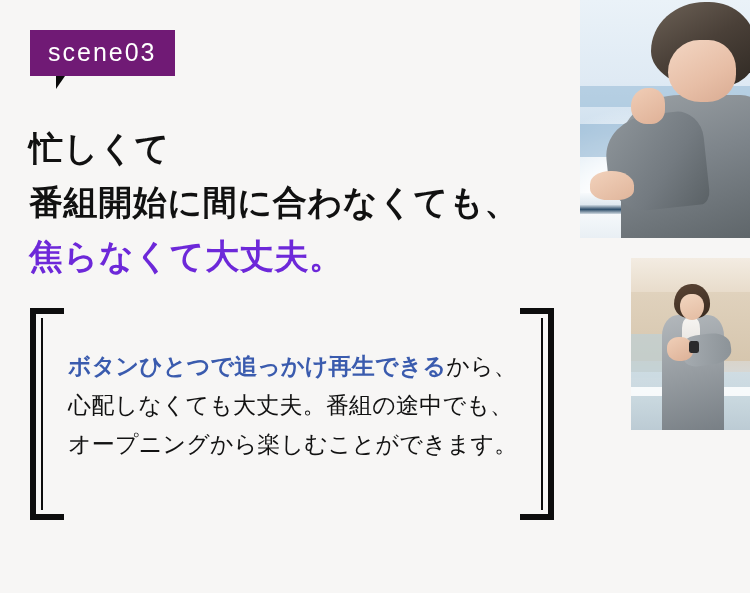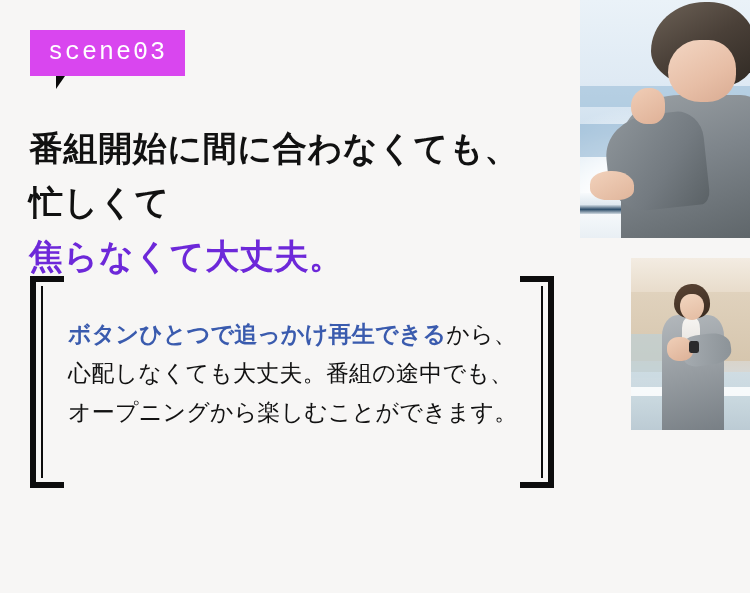--- a/index.html
+++ b/index.html
@@ -22,23 +22,23 @@
     background: #f7f6f5;
   }
 
   
   .badge-wrap {
     position: absolute;
     left: 30px;
     top: 30px;
   }
   .badge {
-    background: #d946ef;
+    background: #701a75;
     color: #ffffff;
-    font-family: Liberation Mono, monospace;
+    font-family: Liberation Sans, sans-serif;
     font-size: 25px;
     line-height: 1;
     letter-spacing: 2.0px;
     padding: 10px 18px 11px 18px;
     display: block;
     white-space: nowrap;
   }
   .badge-tail {
     position: absolute;
     left: 26px;
@@ -66,21 +66,21 @@
     display: block;
   }
   .headline .accent {
     color: #6d28d9;
   }
 
   
   .bracket-box {
     position: absolute;
     left: 30px;
-    top: 276px;
+    top: 308px;
     width: 524px;
     height: 212px;
   }
   
   .br-bar {
     position: absolute;
     top: 0;
     width: 6px;
     height: 212px;
     background: #0d0d0d;
@@ -280,22 +280,22 @@
 <body>
 
 <div class="stage">
 
   <div class="badge-wrap">
     <span class="badge">scene03</span>
     <span class="badge-tail"></span>
   </div>
 
   <h1 class="headline">
+    <span class="ln">忙しくて</span>
     <span class="ln">番組開始に間に合わなくても、</span>
-    <span class="ln">忙しくて</span>
     <span class="ln accent">焦らなくて大丈夫。</span>
   </h1>
 
   <div class="bracket-box">
     <span class="br-bar left"></span>
     <span class="br-bar right"></span>
     <span class="br-arm tl"></span>
     <span class="br-arm bl"></span>
     <span class="br-arm tr"></span>
     <span class="br-arm br"></span>

